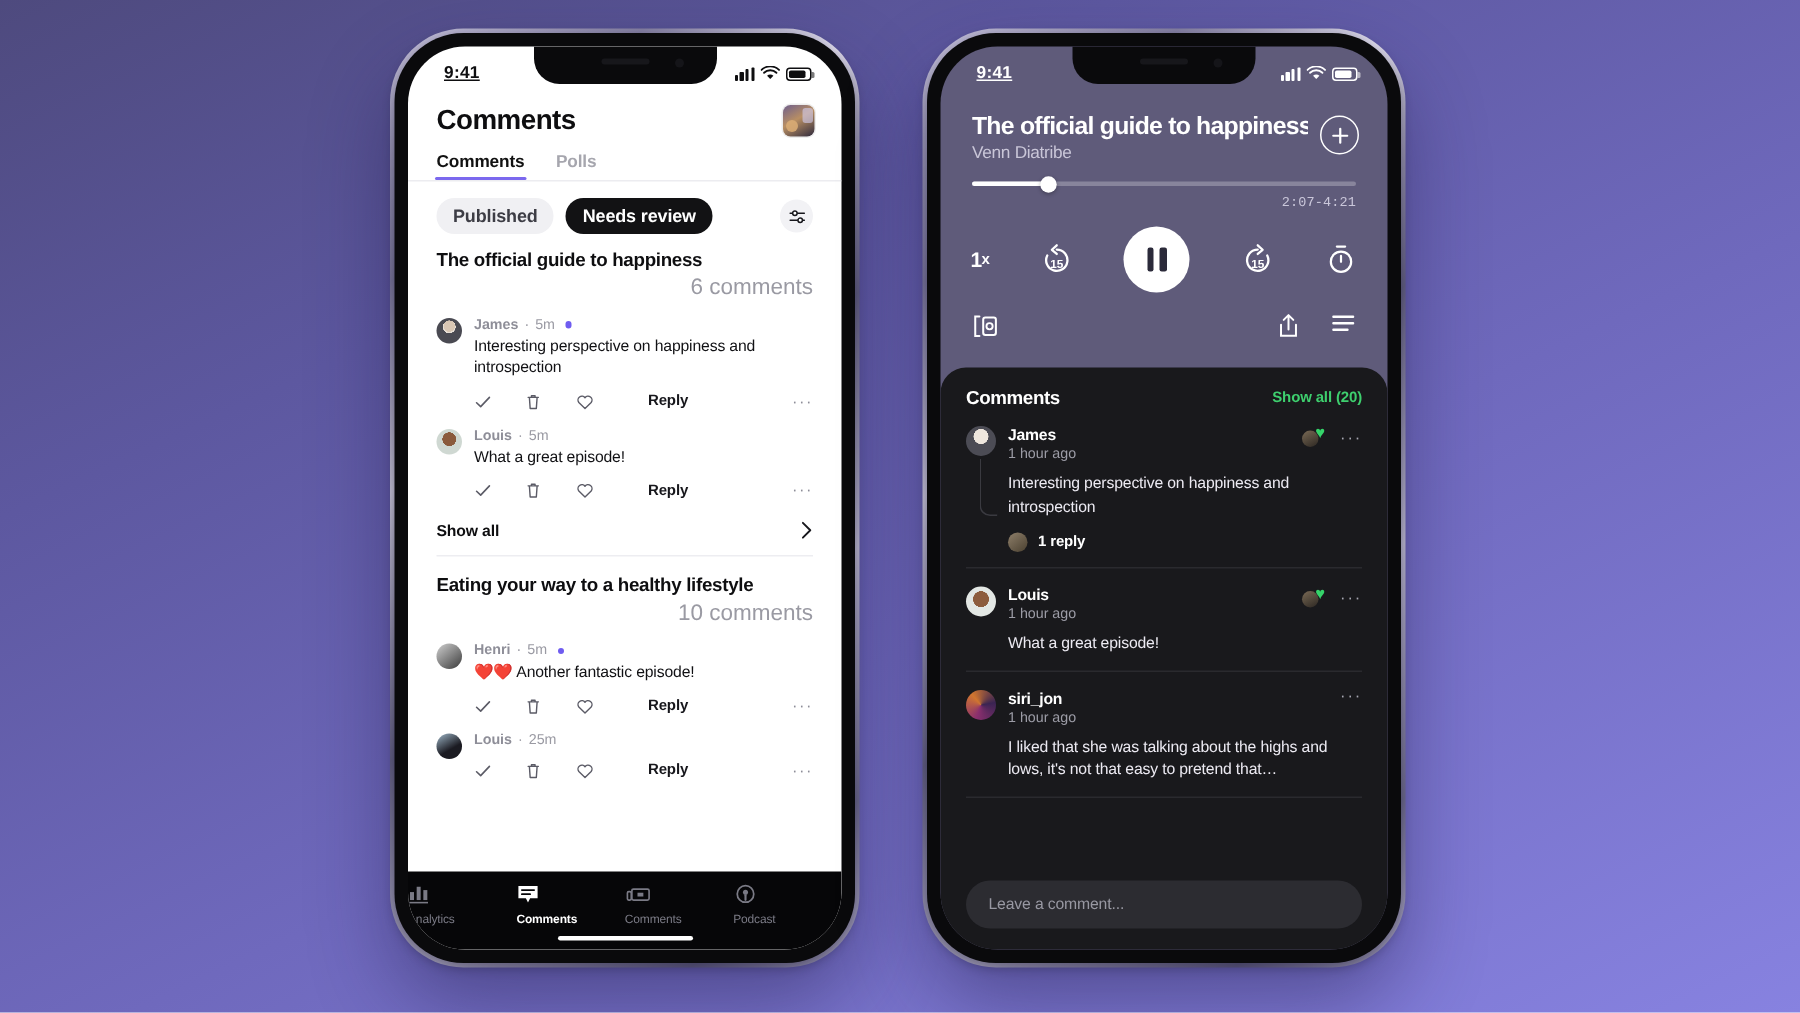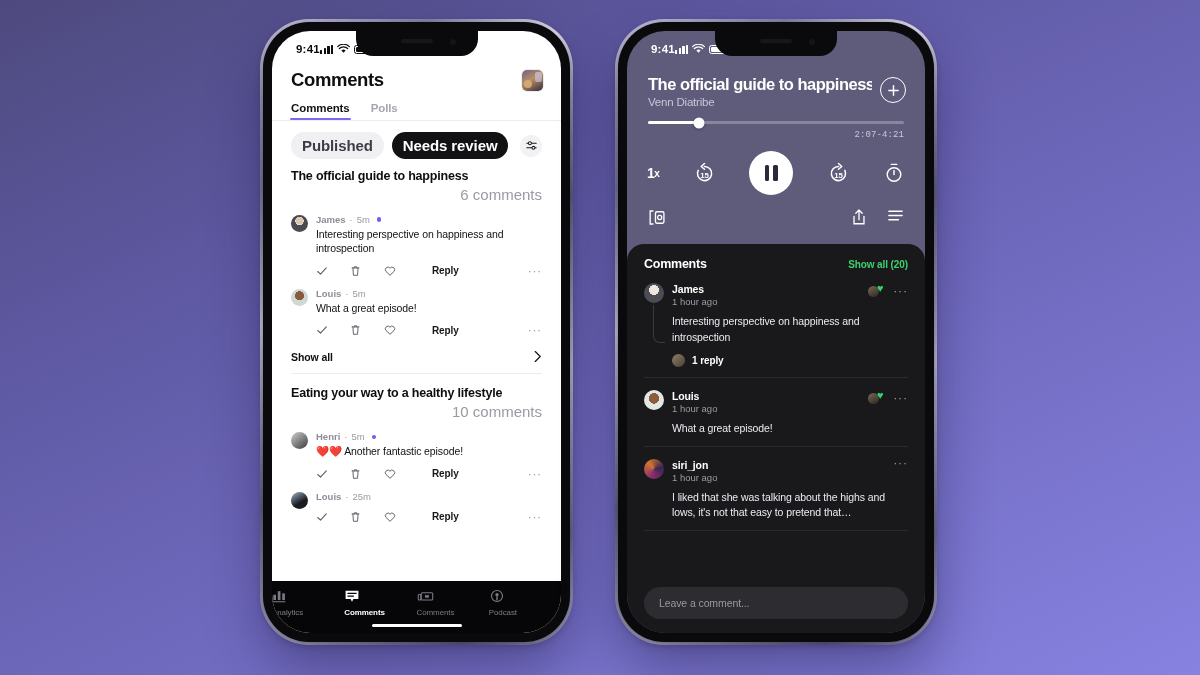--- a/index.html
+++ b/index.html
@@ -24,22 +24,22 @@
   #phone-left  { left:263px; top:22px;  width:307px; height:620px; }
   #phone-right { left:618px; top:22px;  width:316px; height:620px; }
 
   .notch { position:absolute; top:0; left:50%; transform:translateX(-50%);
            width:122px; height:25px; background:#0a0a0c; border-radius:0 0 17px 17px; z-index:40; }
   .notch .speaker{ position:absolute; top:8px; left:50%; transform:translateX(-50%);
            width:32px; height:4px; border-radius:3px; background:#17171b; }
   .notch .cam{ position:absolute; top:8px; right:22px; width:6px; height:6px; border-radius:50%; background:#151519;}
 
   
-  .statusbar{ height:30px; display:flex; align-items:center; 
-              padding:6px 20px 0 24px; font-size:11.5px; font-weight:700; letter-spacing:.2px; }
+  .statusbar{ height:30px; display:flex; align-items:center; justify-content:space-between;
+              padding:6px 20px 0 24px; font-size:11.5px; font-weight:700; letter-spacing:.2px;text-decoration:underline; }
   .sb-right{ display:flex; align-items:center; gap:4px; }
   .bars{ display:flex; align-items:flex-end; gap:1.3px; height:9px; }
   .bars i{ width:2.4px; border-radius:.6px; background:currentColor; display:block; }
   .bars i:nth-child(1){height:3.5px} .bars i:nth-child(2){height:5.3px}
   .bars i:nth-child(3){height:7.1px} .bars i:nth-child(4){height:9px}
   .batt{ width:17px; height:9px; border:1.2px solid currentColor; border-radius:2.6px; position:relative; padding:1px; }
   .batt span{ display:block; height:100%; width:85%; background:currentColor; border-radius:1.2px; }
   .batt::after{ content:""; position:absolute; right:-3px; top:2.6px; width:1.6px; height:3.6px;
                 background:currentColor; border-radius:0 1px 1px 0; opacity:.55; }
 
@@ -56,21 +56,21 @@
                     background:#cfc8e6; opacity:.65; border-radius:2px; }
 
   .tabs{ display:flex; gap:21px; padding:11px 19px 0; }
   .tab{ font-size:11.5px; font-weight:700; color:#a6a6ae; padding-bottom:6px; position:relative; letter-spacing:-.1px;}
   .tab.active{ color:#111; }
   .tab.active::after{ content:""; position:absolute; left:-1px; right:-1px; bottom:0; height:2.2px;
                       background:#7b68ee; border-radius:2px; }
   .tab-rule{ height:1px; background:#ececf0; margin:0 0 0 0; }
 
   .chips{ display:flex; align-items:center; gap:8px; padding:11px 19px 10px; }
-  .chip{ font-size:15px; font-weight:600; padding:5px 11px; border-radius:20px;
+  .chip{ font-size:12px; font-weight:600; padding:5px 11px; border-radius:20px;
          background:#f0f0f3; color:#3d3d45; letter-spacing:-.1px; }
   .chip.dark{ background:#121214; color:#fff; }
   .filter-btn{ margin-left:auto; width:22px; height:22px; border-radius:50%; background:#f2f2f5;
                display:flex; align-items:center; justify-content:center; }
 
   .lp-body{ flex:1; overflow:hidden; }
   .section{ padding:0 19px; }
   .sec-divider{ height:1px; background:#ededf1; margin:10px 0 12px; }
   .sec-title{ font-size:12.5px; font-weight:700; letter-spacing:-.2px; }
   .sec-sub{ font-size:15px; color:#9a9aa3; margin-top:3px;text-align:right; }

